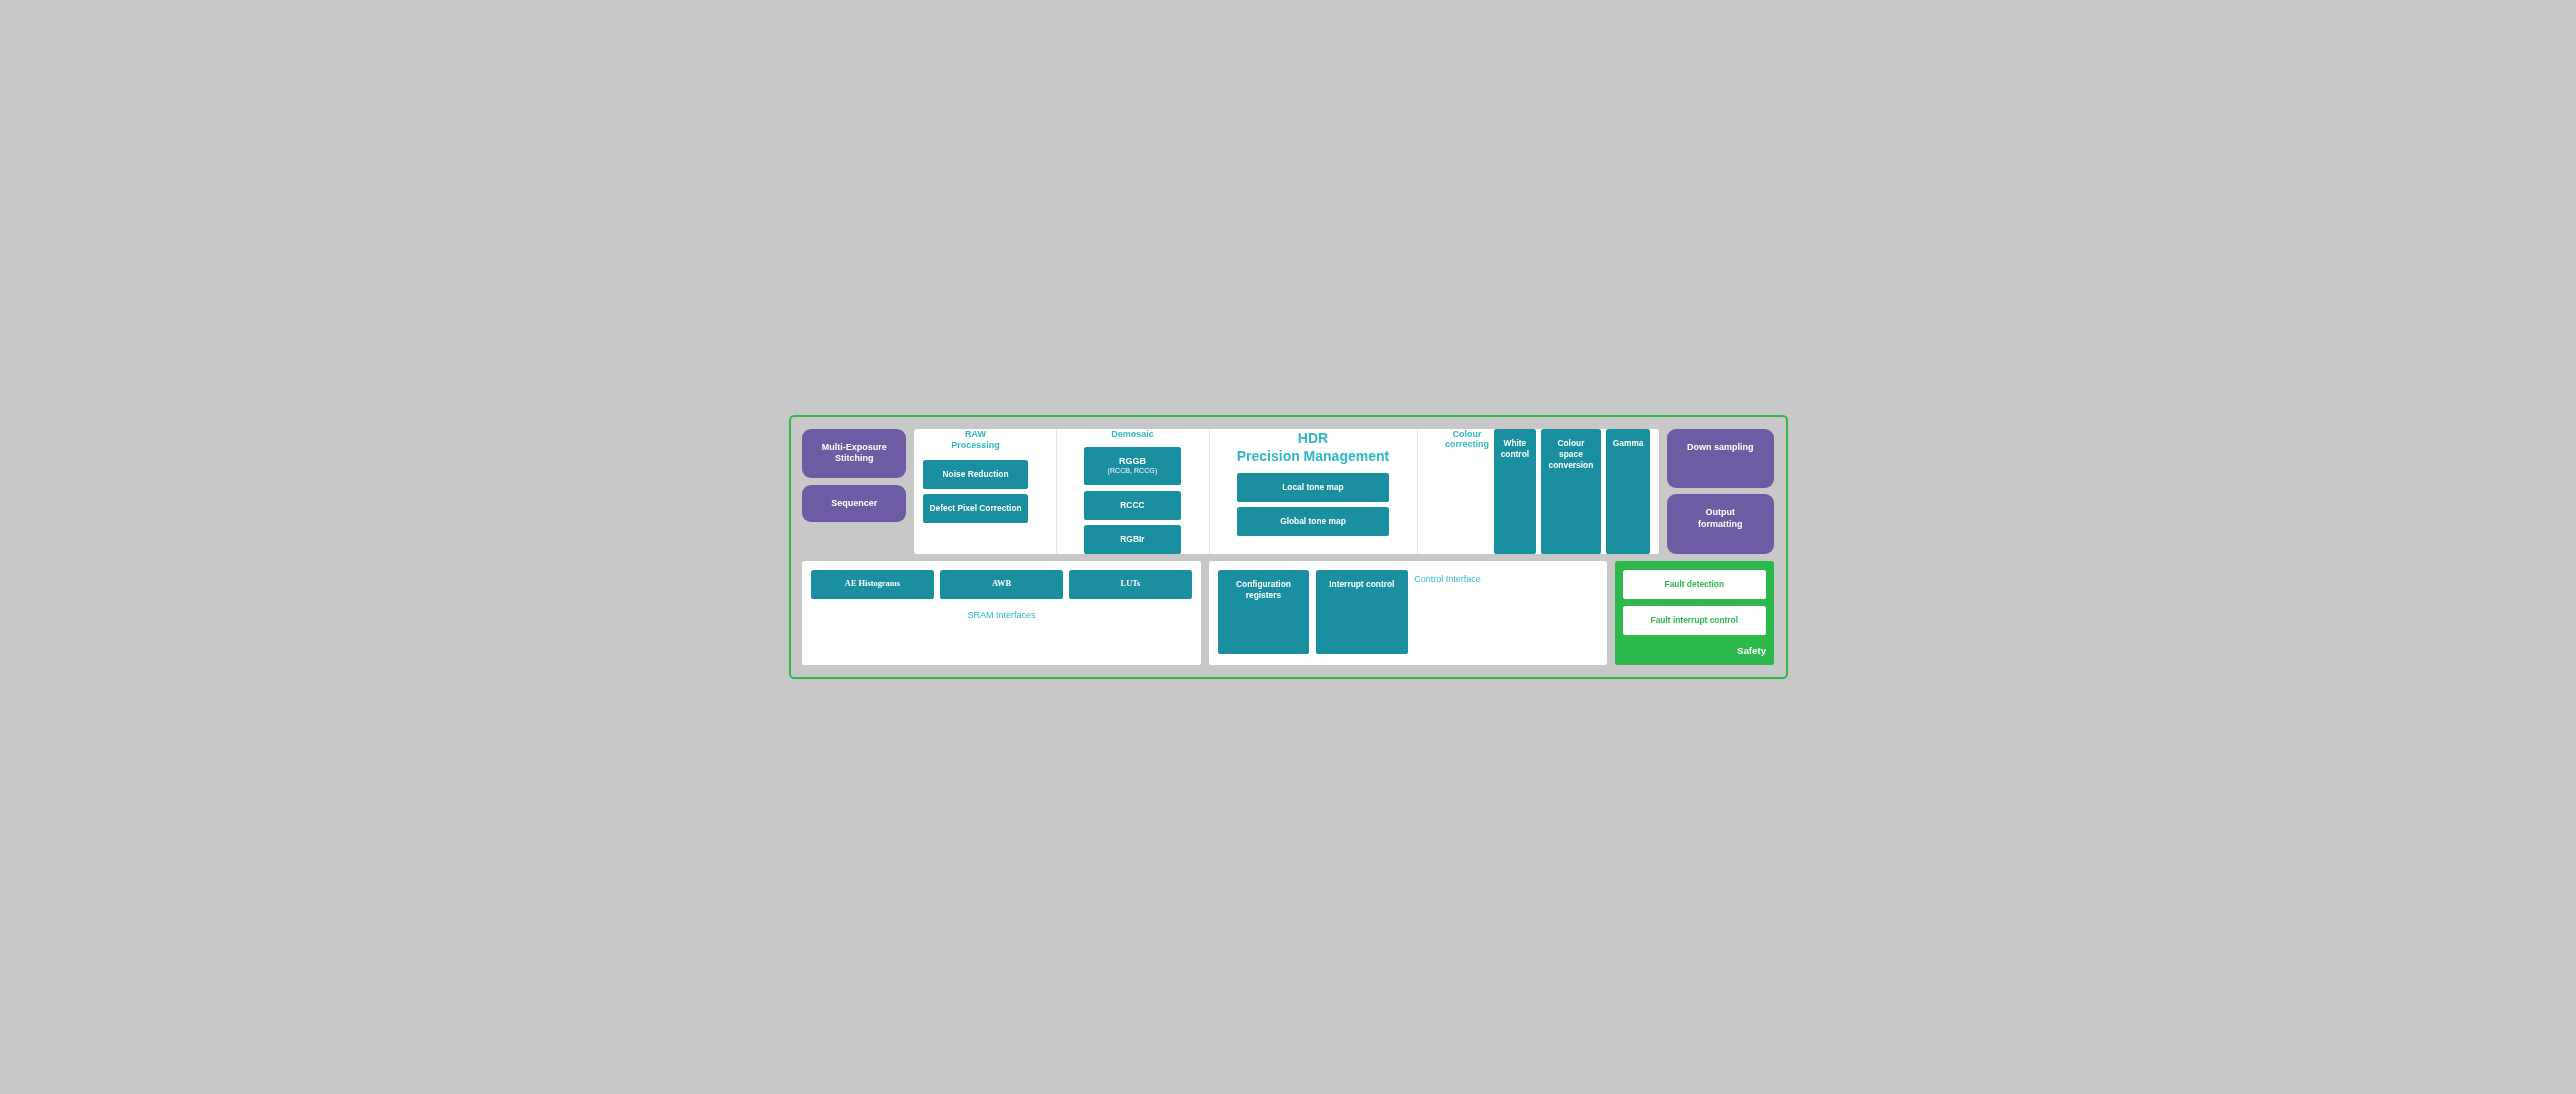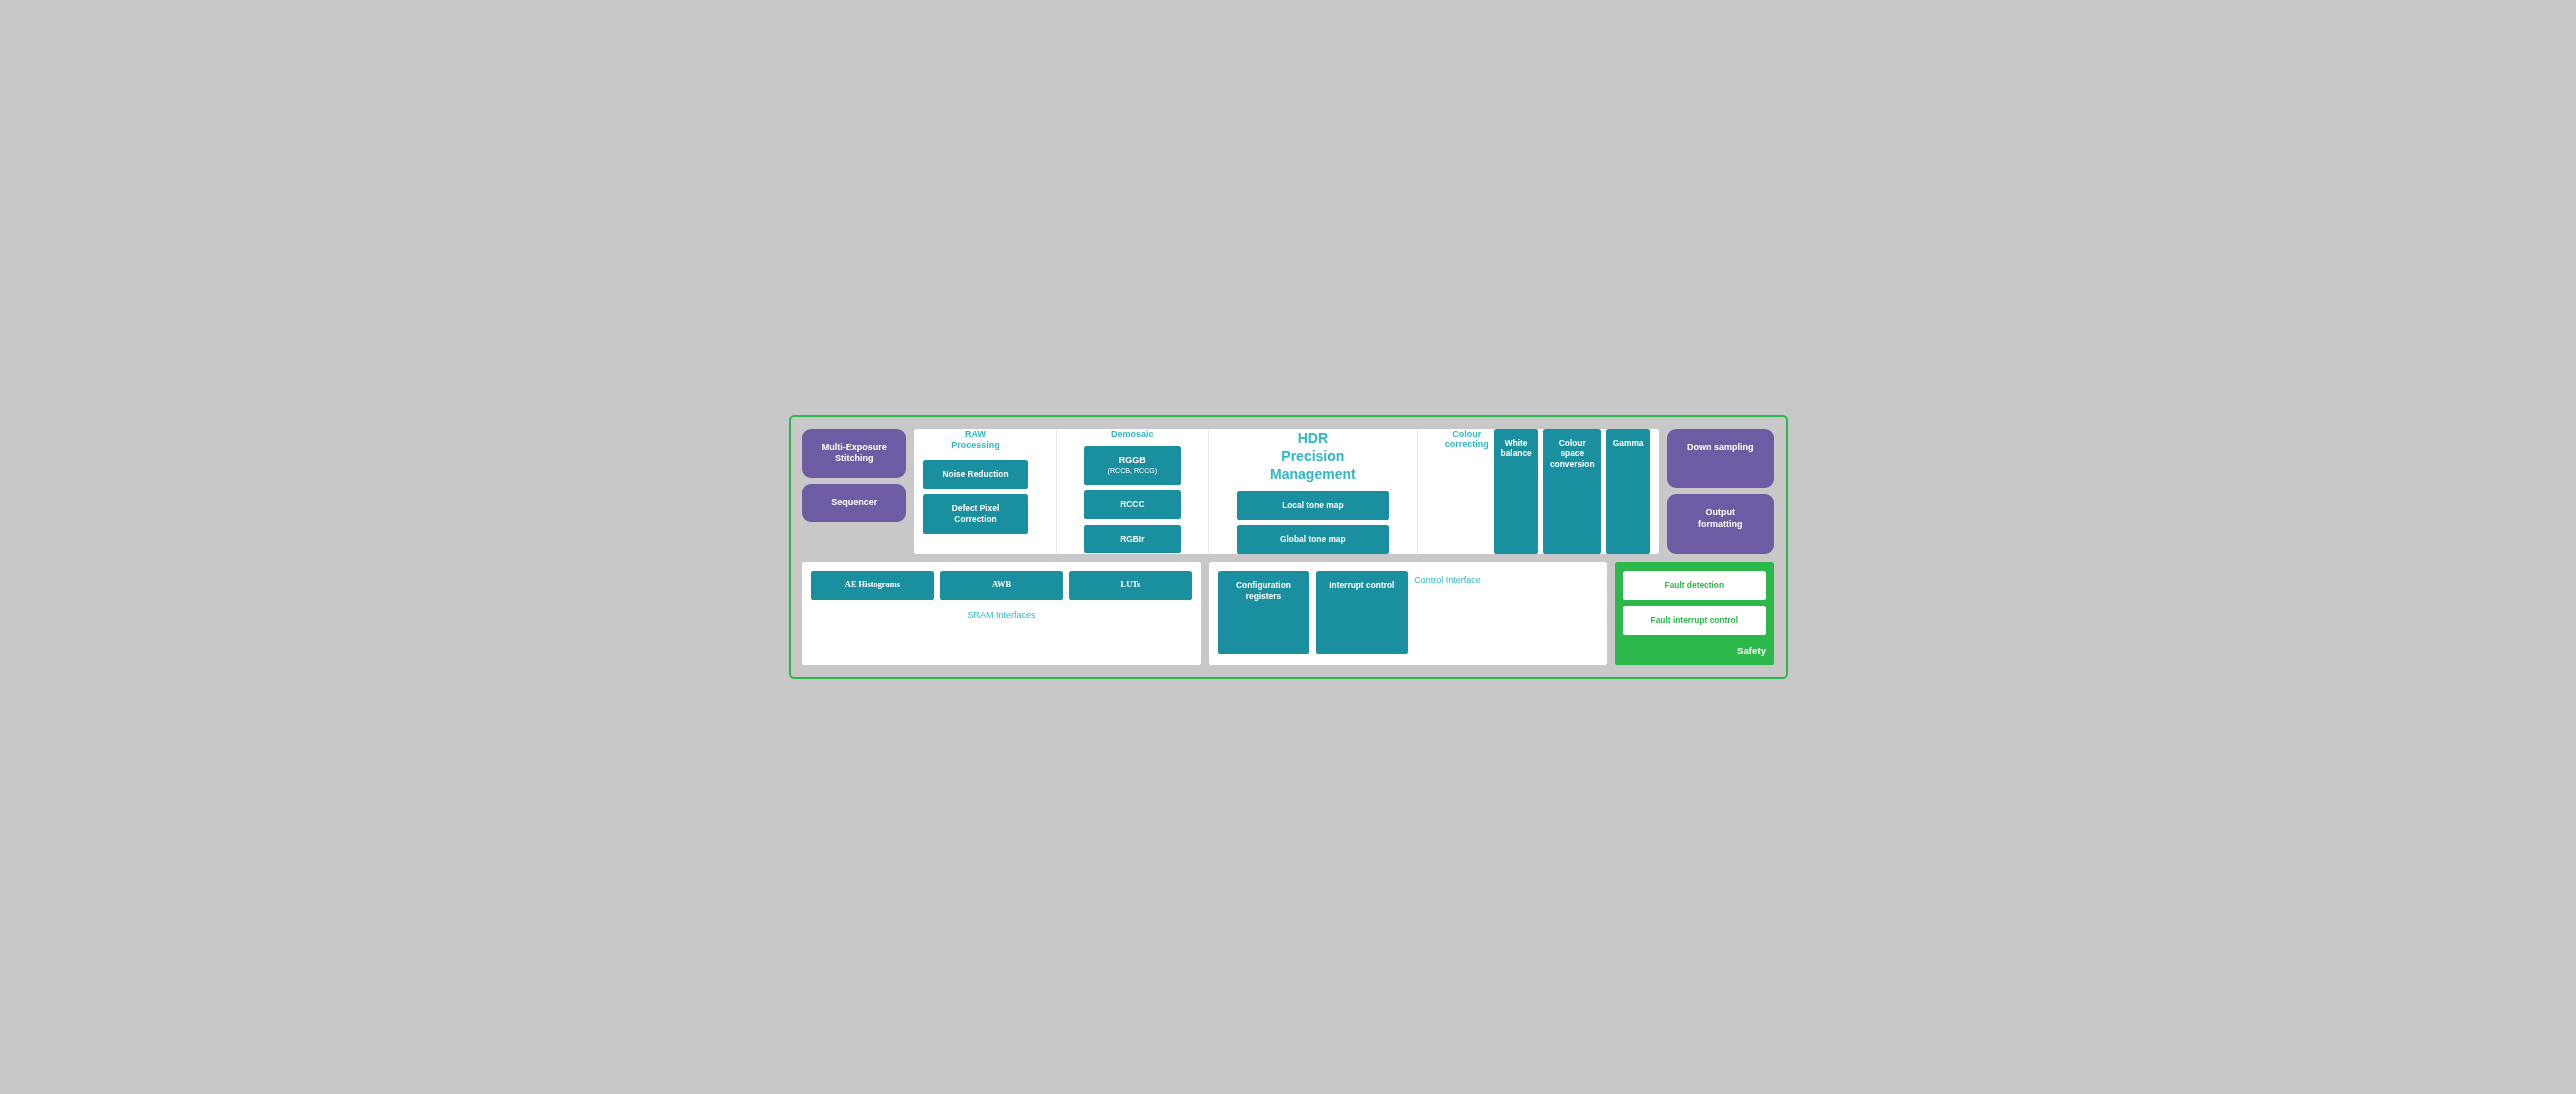--- a/index.html
+++ b/index.html
@@ -204,21 +204,21 @@
         </div>
       </div>
 
       <div style="width:0.6px; background:#e8e8e8; margin: 0 2.6px;"></div>
 
       <div style="display:flex; flex-direction:row; gap:5.2px; flex:1;">
         <div style="color:#2db8c8; font-size:9px; font-weight:bold; text-align:center; margin-bottom:2.6px;">
           <span>Colour correcting</span>
         </div>
         <div class="teal-box">
-          <span>White balance</span>
+          <span>White control</span>
         </div>
         <div class="teal-box">
           <span>Colour space conversion</span>
         </div>
         <div class="teal-box">
           <span>Gamma</span>
         </div>
       </div>
     </div>
 

